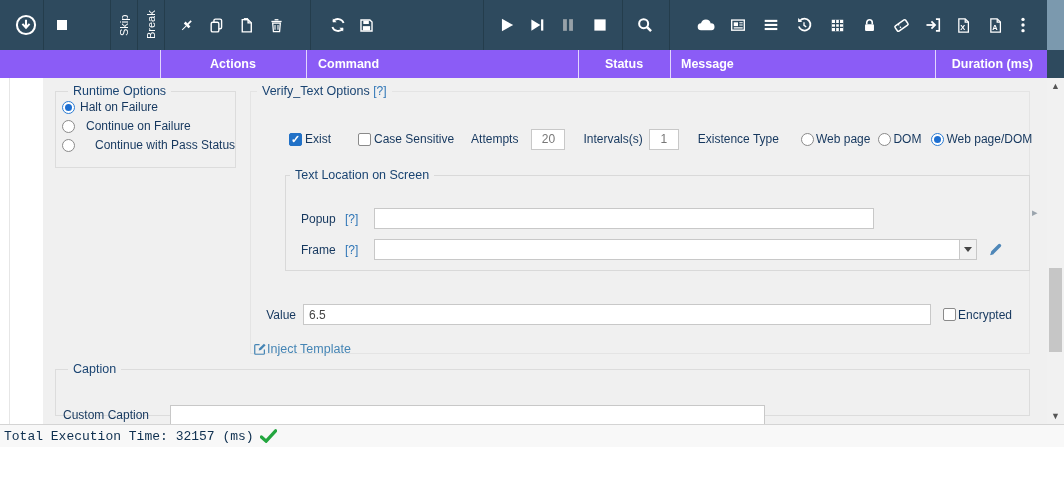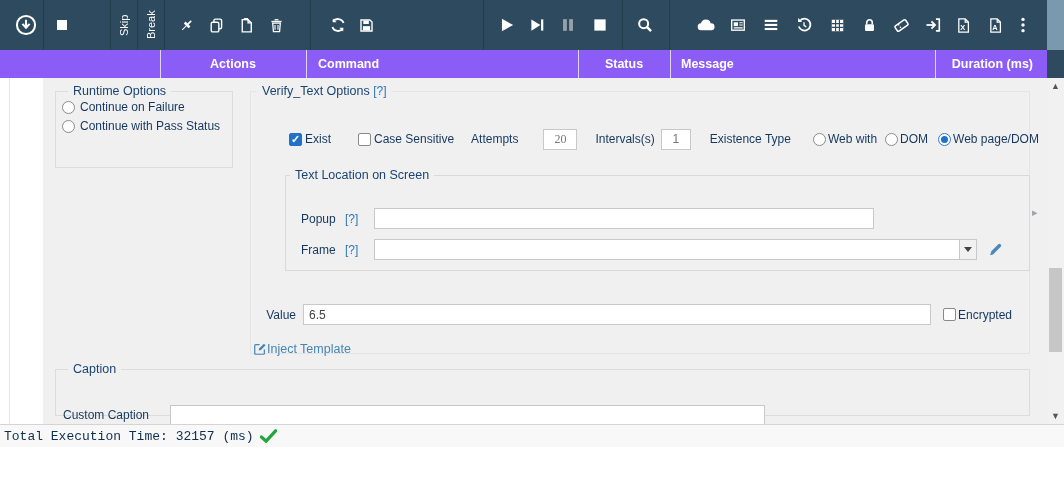--- a/index.html
+++ b/index.html
@@ -260,48 +260,52 @@
   </div>
 
   <div class="content">
     <div class="gutterline"></div>
     <div class="panel"></div>
 
     <fieldset style="left:55px;top:6px;width:178px;height:84px">
       <legend>Runtime Options</legend>
       <div style="padding:2px 0 0 6px;display:flex;flex-direction:column;gap:5px">
         <div class="row" style="gap:5px">
+          <span class="radio checked"></span>
+          <span class="lbl">Halt on Failure</span>
+        </div>
+        <div class="row" style="gap:11px">
           <span class="radio"></span>
           <span class="lbl">Continue on Failure</span>
         </div>
-        <div class="row" style="gap:5px">
+        <div class="row" style="gap:20px">
           <span class="radio"></span>
           <span class="lbl">Continue with Pass Status</span>
         </div>
       </div>
     </fieldset>
 
     <fieldset style="left:250px;top:6px;width:780px;height:270px;border-color:#e4e4e4">
       <legend style="margin-left:6px">
         <span>Verify_Text Options</span>
         <a class="qlink">[?]</a>
       </legend>
 
       <div class="row" style="position:absolute;left:38px;top:33px;height:16px">
         <span class="checkbox checked"></span>
         <span class="lbl" style="margin-left:3px">Exist</span>
         <span class="checkbox" style="margin-left:27px"></span>
         <span class="lbl" style="margin-left:3px">Case Sensitive</span>
         <span class="lbl" style="margin-left:17px">Attempts</span>
-        <input class="tin center" style="width: 34px; margin-left: 25px; font-family: Liberation Serif, serif;" value="20">
+        <input class="tin center" style="width: 34px; margin-left: 13px;" value="20">
         <span class="lbl" style="margin-left:18px">Intervals(s)</span>
         <input class="tin center" style="width: 30px; margin-left: 6px;" value="1">
         <span class="lbl" style="margin-left:19px">Existence Type</span>
         <span class="radio" style="margin-left:22px"></span>
-        <span class="lbl" style="margin-left:2px">Web with</span>
+        <span class="lbl" style="margin-left:2px">Web page</span>
         <span class="radio" style="margin-left:8px"></span>
         <span class="lbl" style="margin-left:2px">DOM</span>
         <span class="radio checked" style="margin-left:10px"></span>
         <span class="lbl" style="margin-left:2px">Web page/DOM</span>
       </div>
 
       <fieldset style="left:34px;top:70px;width:745px;height:103px;border-color:#d9d9d9">
         <legend style="margin-left:4px">Text Location on Screen</legend>
         <div class="row" style="position:absolute;left:15px;top:26px;height:21px;width:720px">
           <span class="lbl" style="width:40px">Popup</span>

